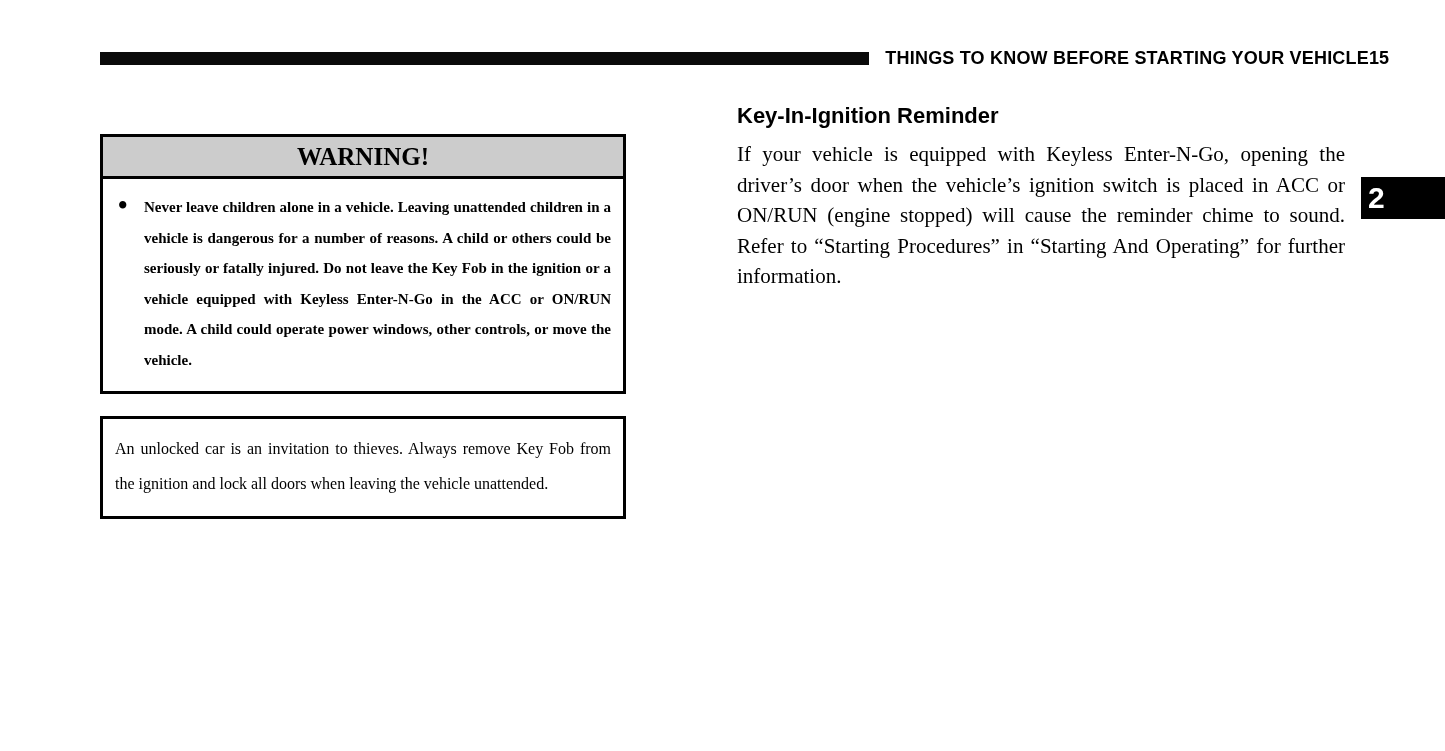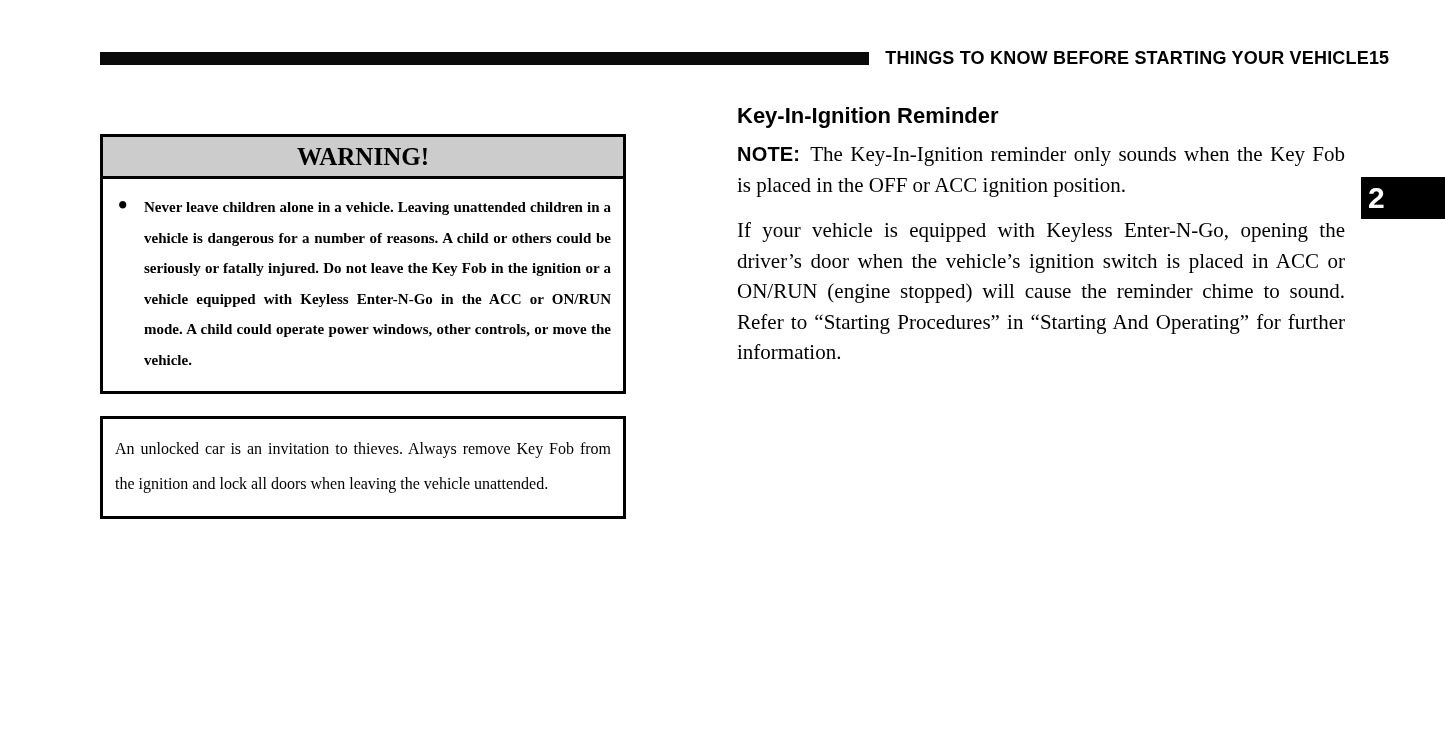--- a/index.html
+++ b/index.html
@@ -186,17 +186,16 @@
     </section>
 
     <section class="callout-box caution-box">
       <div class="caution-body">An unlocked car is an invitation to thieves. Always remove Key Fob from the ignition and lock all doors when leaving the vehicle unattended.</div>
     </section>
 
   </div>
 
   <div class="right-col">
     <h2 class="right-heading">Key-In-Ignition Reminder</h2>
-    <p><span class="note-label">NOTE:</span><span>The Key-In-Ignition reminder only sounds when the Key Fob is placed in the OFF or ACC ignition position.</span></p>
     <p>If your vehicle is equipped with Keyless Enter-N-Go, opening the driver’s door when the vehicle’s ignition switch is placed in ACC or ON/RUN (engine stopped) will cause the reminder chime to sound. Refer to “Start­ing Procedures” in “Starting And Operating” for further information.</p>
   </div>
 
 </div>
 
 </body></html>

